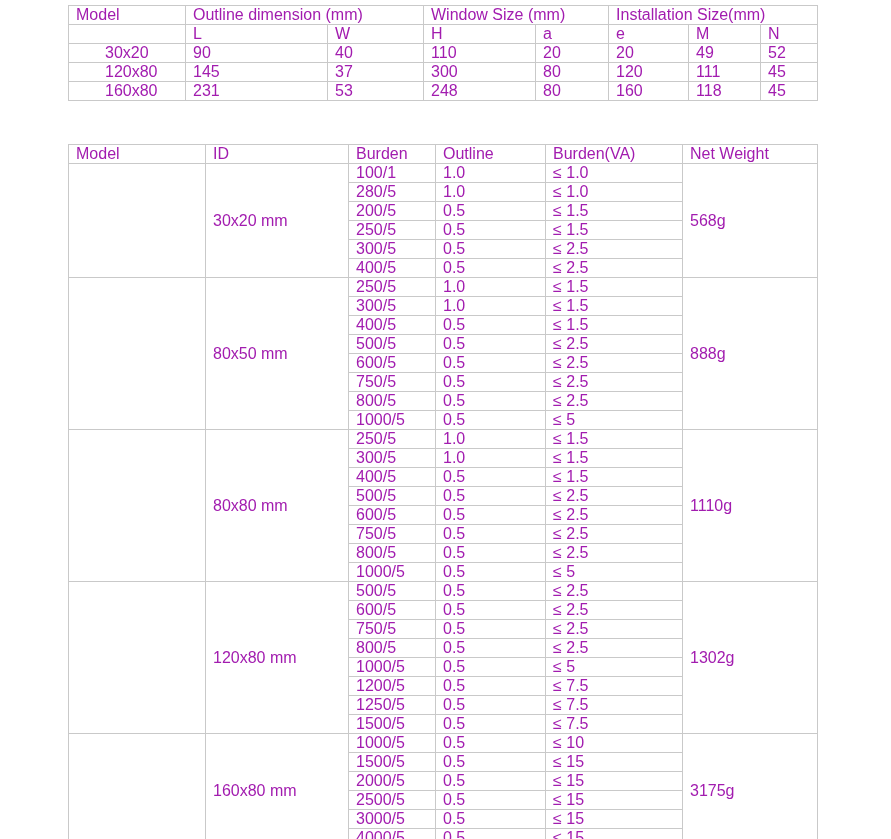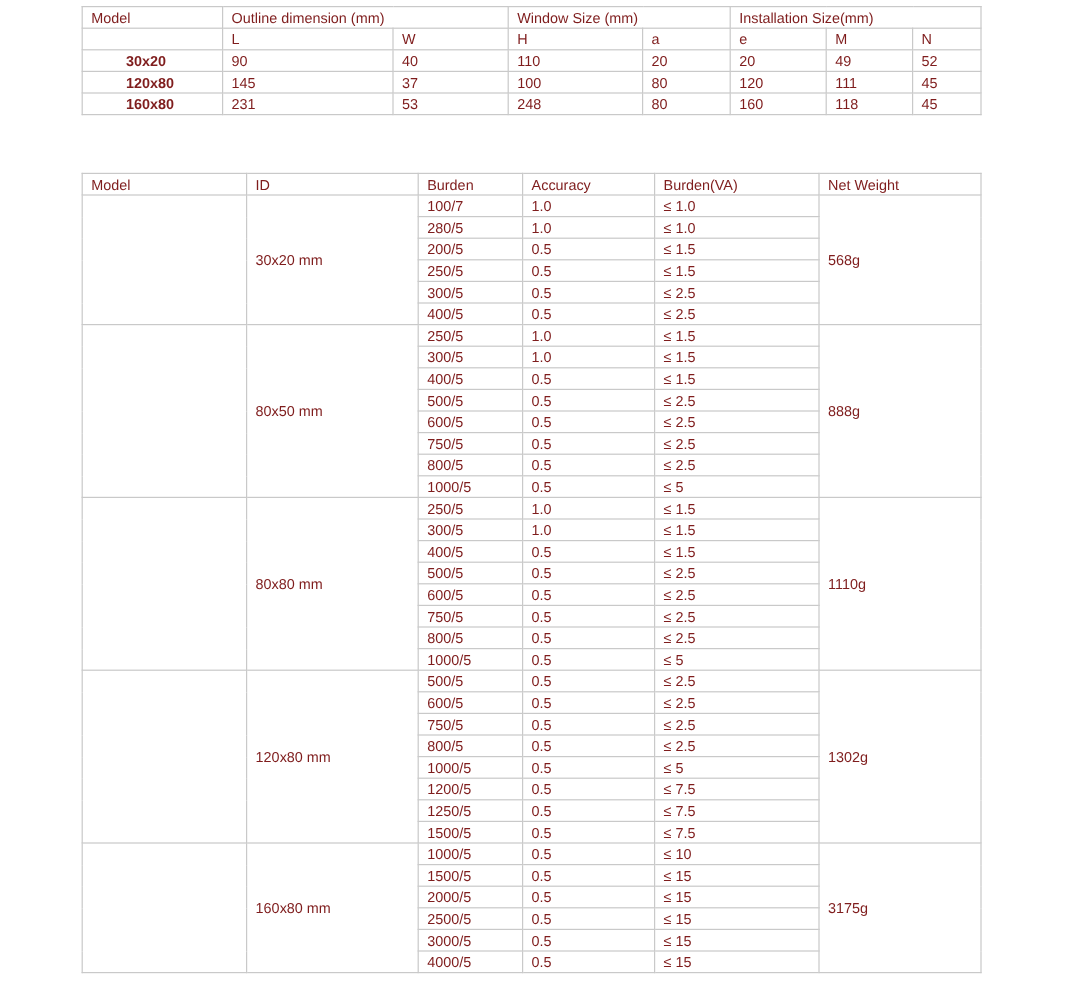--- a/index.html
+++ b/index.html
@@ -8,34 +8,34 @@
     position: relative;
     width: 891px;
     height: 839px;
     background: #ffffff;
     overflow: hidden;
     font-family: "Liberation Sans", sans-serif;
   }
   table {
     border-collapse: collapse;
     table-layout: fixed;
-    font-size: 12px;
-    color: #7f1d1d;
+    font-size: 16px;
+    color: #a21caf;
   }
   th, td {
     border: 1px solid #c9c9c9;
     height: 18px;
     padding: 0 2px 0 7px;
     text-align: left;
     vertical-align: middle;
     font-weight: normal;
     white-space: nowrap;
     overflow: hidden;
   }
-  .indent { padding-left: 36px; font-weight: bold; }
+  .indent { padding-left: 36px; }
   .dim-table { position: absolute; left: 68px; top: 5px; width: 749px; }
   .spec-table { position: absolute; left: 68px; top: 144px; width: 749px; }
   
   .d-c0 { width: 117px; } .d-c1 { width: 142px; } .d-c2 { width: 96px; }
   .d-c3 { width: 112px; } .d-c4 { width: 73px; }  .d-c5 { width: 80px; }
   .d-c6 { width: 72px; }  .d-c7 { width: 57px; }
   
   .s-c0 { width: 137px; } .s-c1 { width: 143px; } .s-c2 { width: 87px; }
   .s-c3 { width: 110px; } .s-c4 { width: 137px; } .s-c5 { width: 135px; }
 </style>
@@ -81,21 +81,21 @@
           <td>110</td>
           <td>20</td>
           <td>20</td>
           <td>49</td>
           <td>52</td>
         </tr>
         <tr>
           <td class="indent">120x80</td>
           <td>145</td>
           <td>37</td>
-          <td>100</td>
+          <td>300</td>
           <td>80</td>
           <td>120</td>
           <td>111</td>
           <td>45</td>
         </tr>
         <tr>
           <td class="indent">160x80</td>
           <td>231</td>
           <td>53</td>
           <td>248</td>
@@ -114,30 +114,30 @@
         <col class="s-c2">
       <col class="s-c3">
         <col class="s-c4">
         <col class="s-c5">
     </colgroup>
     <thead>
       <tr>
         <th>Model</th>
         <th>ID</th>
         <th>Burden</th>
-        <th>Accuracy</th>
+        <th>Outline</th>
         <th>Burden(VA)</th>
         <th>Net Weight</th>
       </tr>
     </thead>
     <tbody>
         <tr>
           <td rowspan="6"></td>
           <td rowspan="6">30x20 mm</td>
-          <td>100/7</td>
+          <td>100/1</td>
           <td>1.0</td>
           <td>≤ 1.0</td>
           <td rowspan="6">568g</td>
         </tr>
         <tr>
           <td>280/5</td>
           <td>1.0</td>
           <td>≤ 1.0</td>
         </tr>
         <tr>

